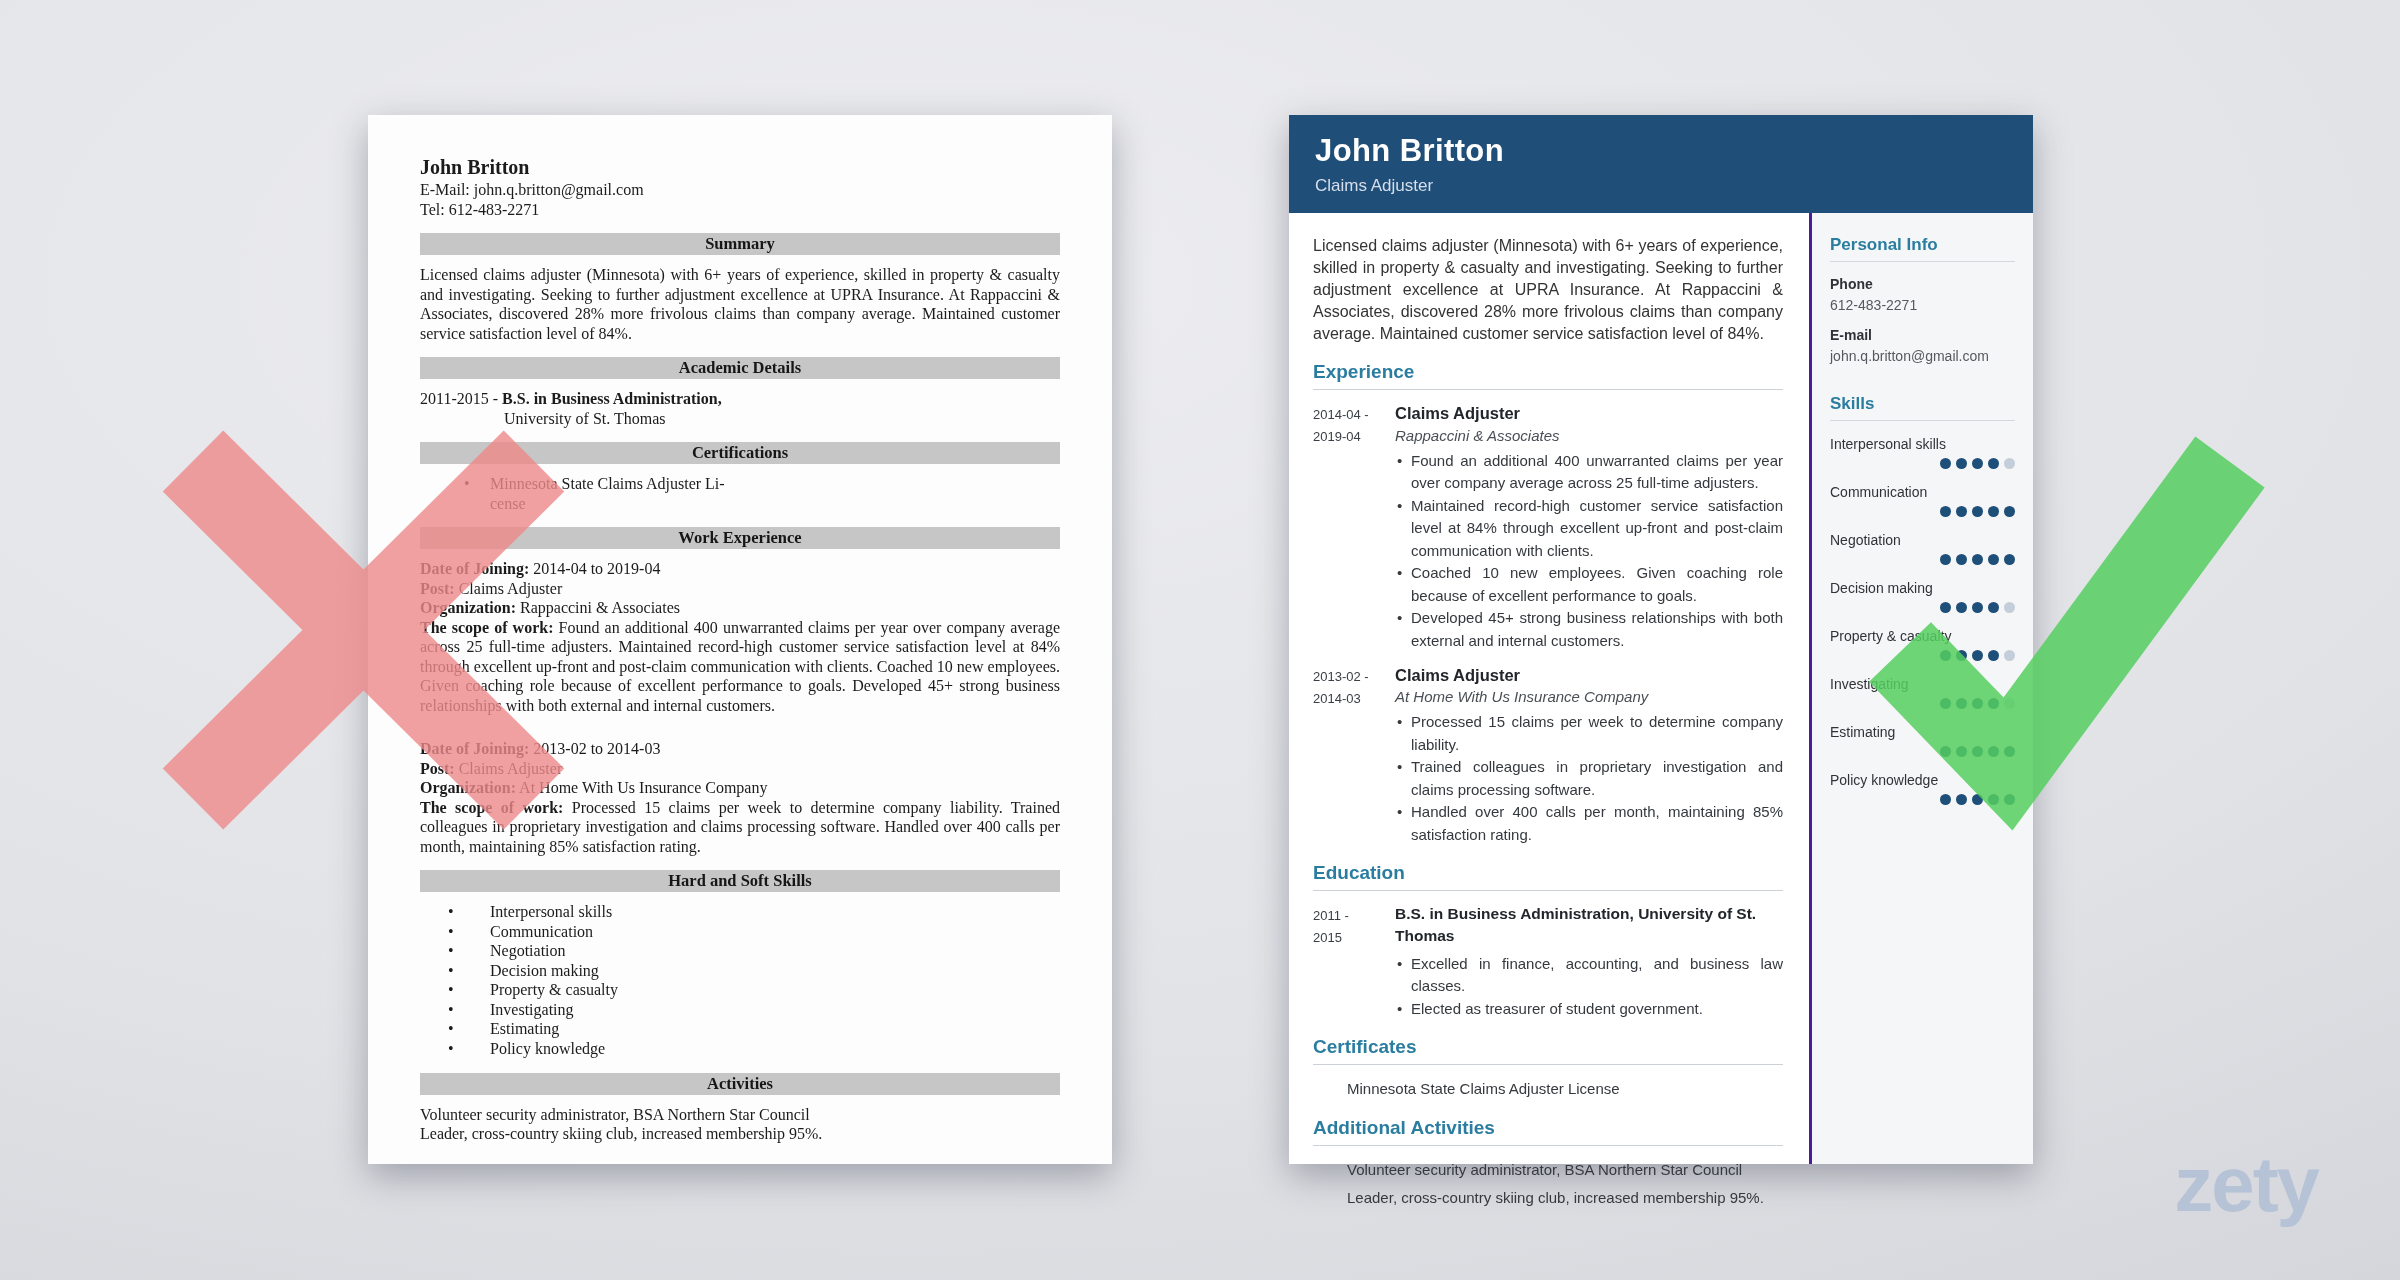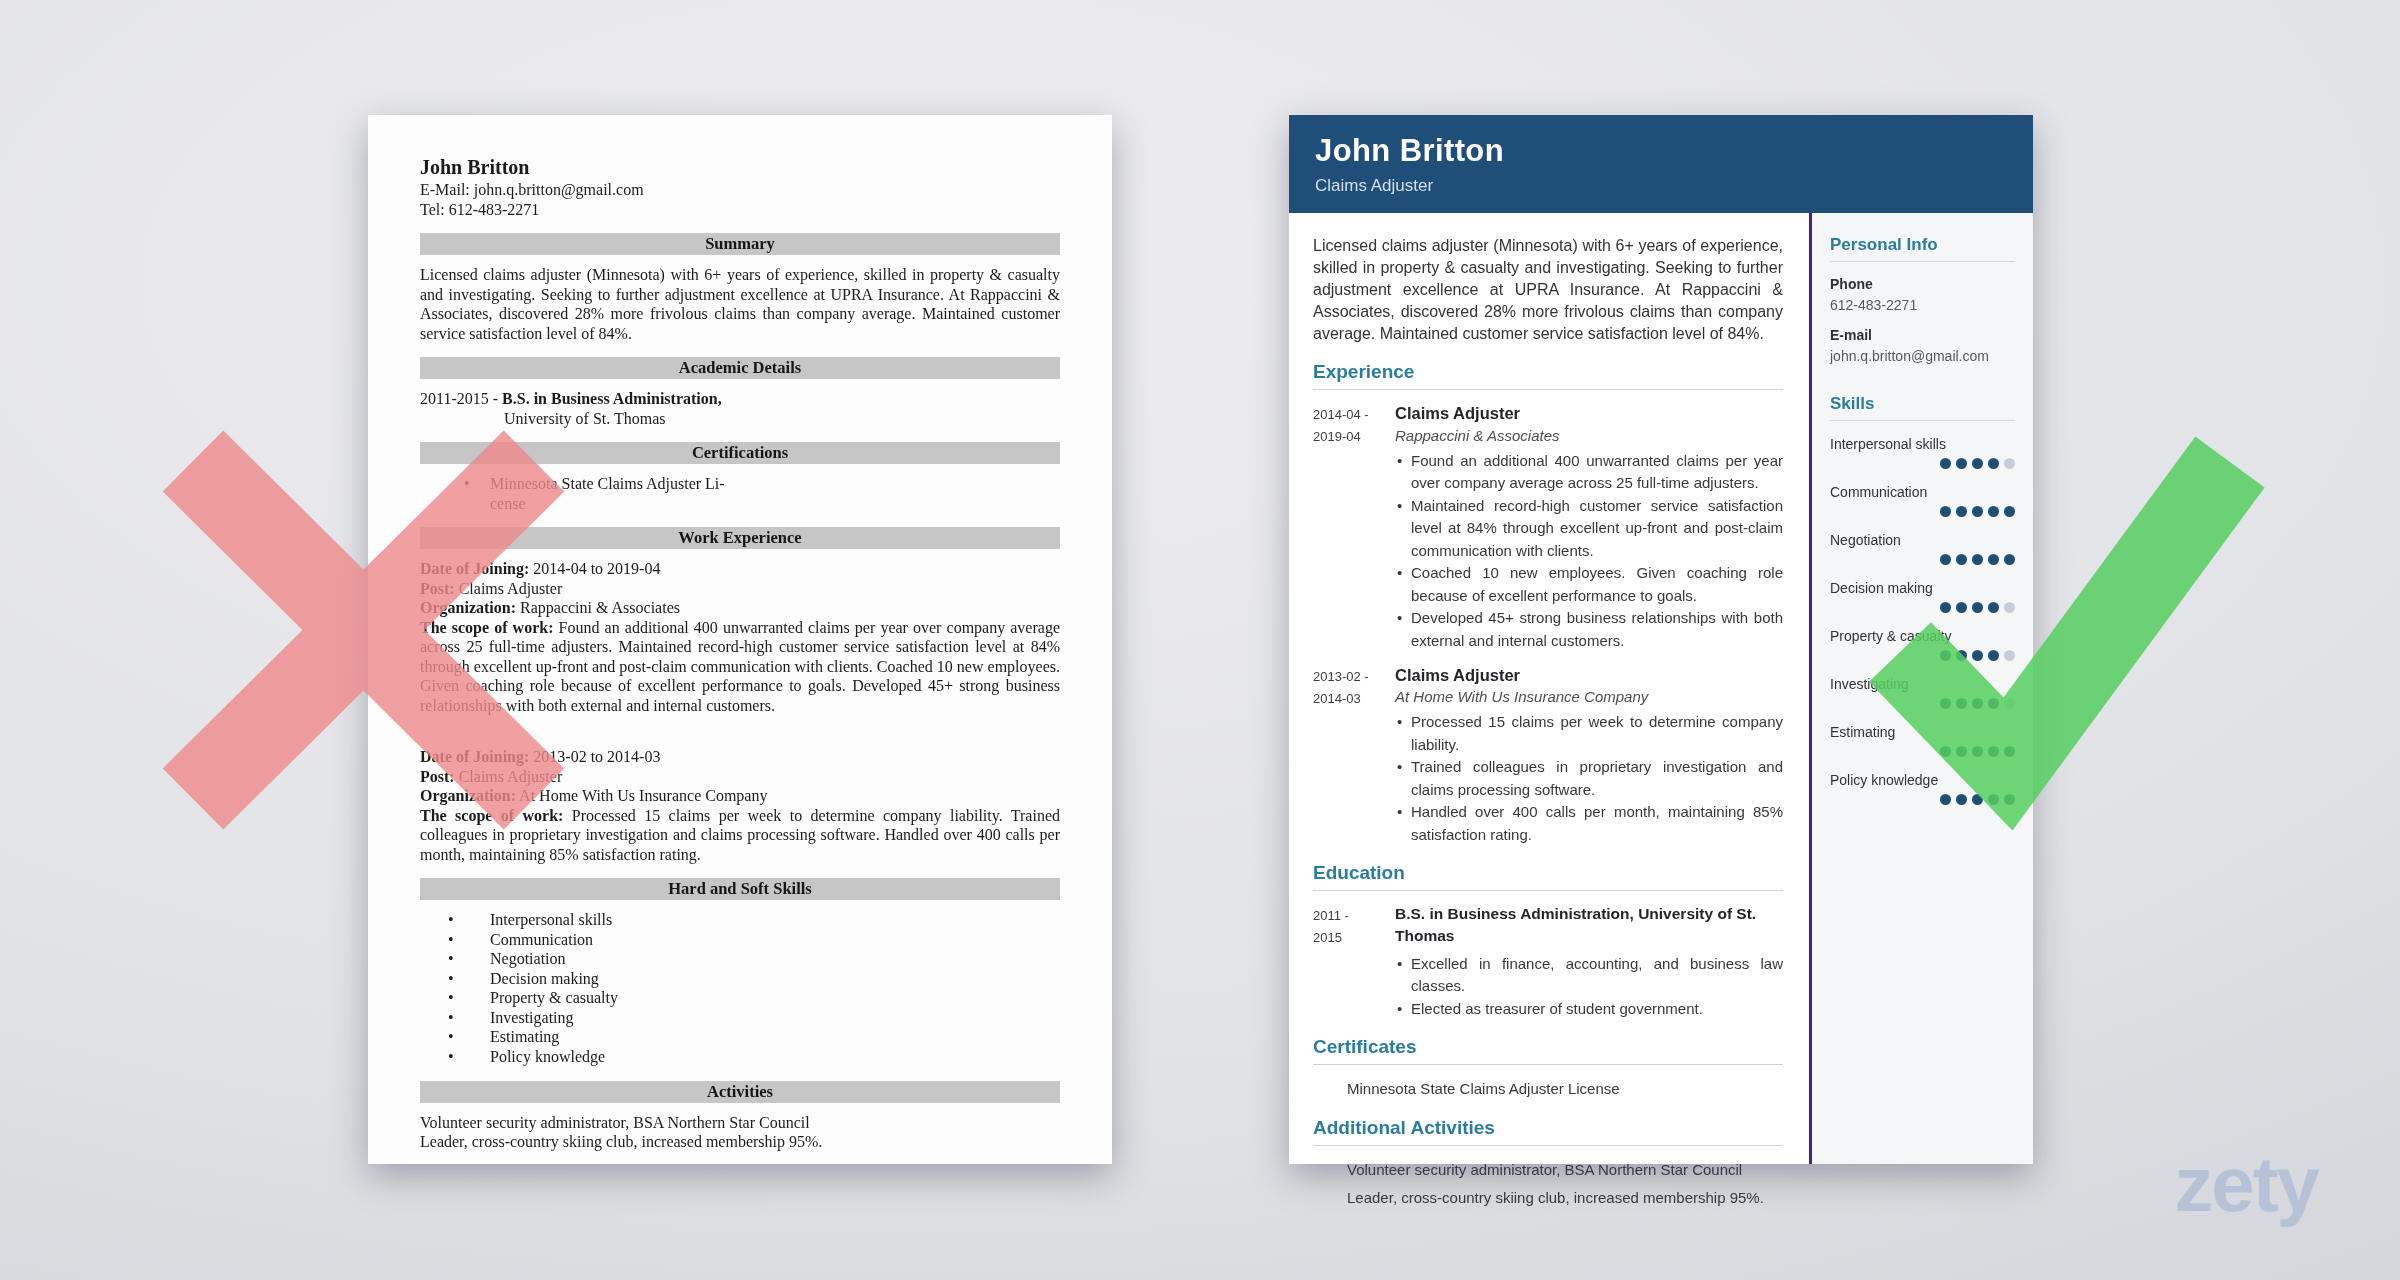--- a/index.html
+++ b/index.html
@@ -28,21 +28,21 @@
   .lbar {
     background:var(--bar_gray,#c6c6c6); color:#161616;
     font-size:16.5px; font-weight:bold; text-align:center;
     height:22px; line-height:22px; margin:14px 0 10px;
   }
   .l-text { font-size:16px; line-height:1.22; text-align:justify; }
   .l-indent { padding-left:84px;margin-top:43px; }
   .l-ul { list-style:none; }
   .l-ul li { font-size:16px; line-height:1.22; position:relative; padding-left:70px; }
   .l-ul li::before { content:"\2022"; position:absolute; left:28px; }
-  .l-job + .l-job { margin-top:32px; }
+  .l-job + .l-job { margin-top:24px; }
   .cert-li::before { left:44px !important; }
   .cert-li { padding-left:70px !important; }
 
   
   .r-header { background:var(--navy,#1f4e79); height:98px; padding:17px 26px 0; color:#fff; flex:0 0 auto; }
   .r-name { font-size:31px; font-weight:bold; letter-spacing:.4px; line-height:1.2; }
   .r-title { font-size:17px; color:#d6dfeb; margin-top:7px; }
   .r-body { flex:1; display:flex; min-height:0; }
   .r-main { width:520px; flex:0 0 520px; padding:22px 26px 0 24px; }
   .r-side { flex:1; background:#f5f6f7; border-left:3px solid #4c1d95; padding:22px 18px 0 18px; }

